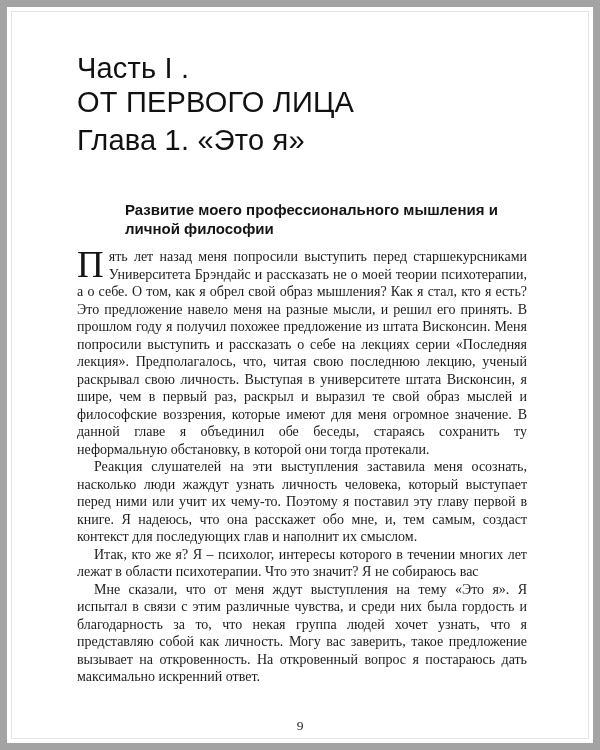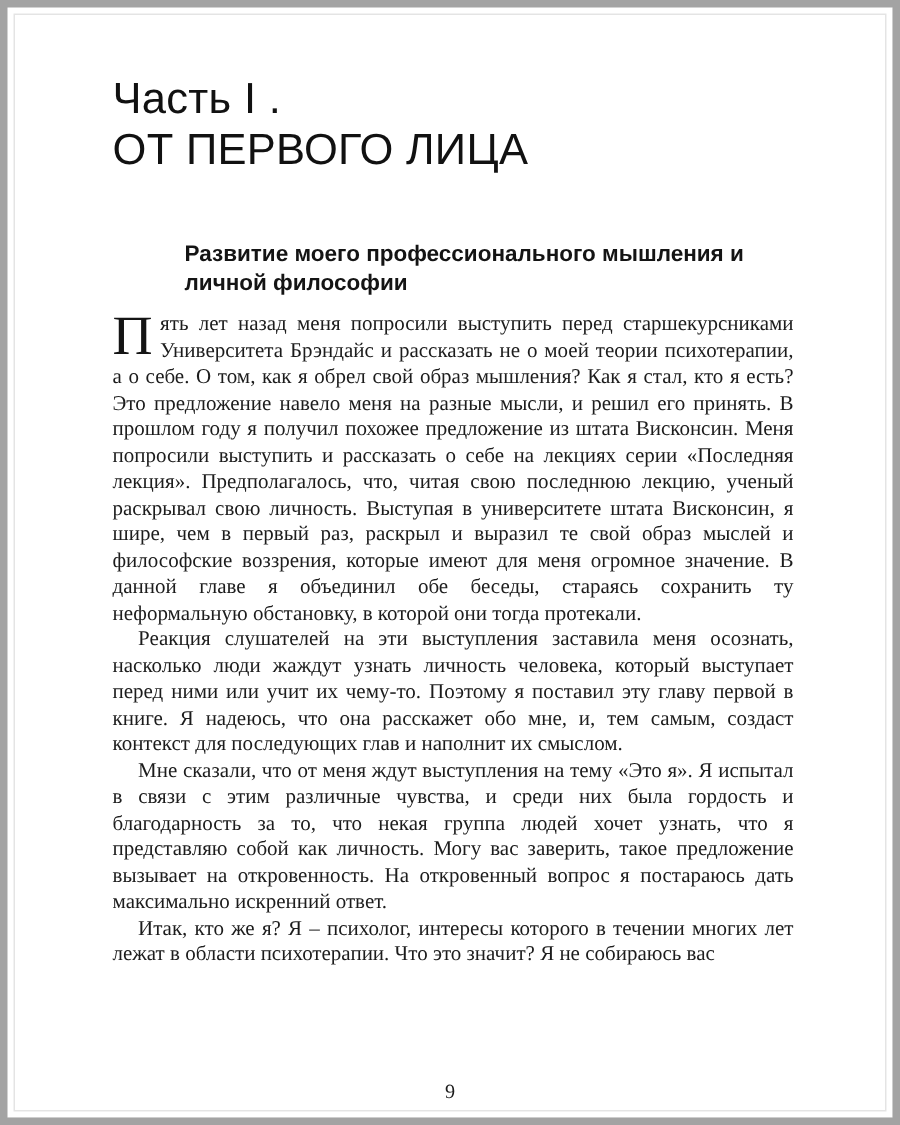--- a/index.html
+++ b/index.html
@@ -6,21 +6,21 @@
   html, body {
     background: #ffffff;
     font-family: "Liberation Serif", serif;
     color: #1c1c1c;
   }
   .sheet {
     width: 600px;
     height: 750px;
     position: relative;
     background: #ffffff;
-    border: 5px solid #a3a3a3;
+    border: 7px solid #a3a3a3;
     box-shadow: inset 0 0 0 4px #ffffff, inset 0 0 0 5px #e4e4e4;
     overflow: hidden;
   }
   .content {
     position: absolute;
     left: 70px;
     right: 66px;
     top: 44px;
   }
   .part-label, .part-title, .chapter-title {
@@ -82,28 +82,29 @@
 <body>
 
 <div class="sheet">
   <div class="content">
 
     <div class="part-label">Часть I .</div>
 
     <div class="part-title">ОТ ПЕРВОГО ЛИЦА</div>
 
 
+    <div class="chapter-title">Глава 1. «Это я»</div>
 
     <div class="section-heading">Развитие моего профессионального мышления и личной философии</div>
 
     <div class="body-text">
       <p class="first">
         <span class="dropcap">П</span><span>ять лет назад меня попросили выступить перед старшекурсниками Университета Брэндайс и рассказать не о моей теории психотерапии, а о себе. О том, как я обрел свой образ мышления? Как я стал, кто я есть? Это предложение навело меня на разные мысли, и решил его принять. В прошлом году я получил похожее предложение из штата Висконсин. Меня попросили выступить и рассказать о себе на лекциях серии «Последняя лекция». Предполагалось, что, читая свою последнюю лекцию, ученый раскрывал свою личность. Выступая в университете штата Висконсин, я шире, чем в первый раз, раскрыл и выразил те свой образ мыслей и философские воззрения, которые имеют для меня огромное значение. В данной главе я объединил обе беседы, стараясь сохранить ту неформальную обстановку, в которой они тогда протекали.</span>
       </p>
       <p>Реакция слушателей на эти выступления заставила меня осознать, насколько люди жаждут узнать личность человека, который выступает перед ними или учит их чему-то. Поэтому я поставил эту главу первой в книге. Я надеюсь, что она расскажет обо мне, и, тем самым, создаст контекст для последующих глав и наполнит их смыслом.</p>
+      <p>Итак, кто же я? Я – психолог, интересы которого в течении многих лет лежат в области психотерапии. Что это значит? Я не собираюсь вас</p>
       <p>Мне сказали, что от меня ждут выступления на тему «Это я». Я испытал в связи с этим различные чувства, и среди них была гордость и благодарность за то, что некая группа людей хочет узнать, что я представляю собой как личность. Могу вас заверить, такое предложение вызывает на откровенность. На откровенный вопрос я постараюсь дать максимально искренний ответ.</p>
-      <p>Итак, кто же я? Я – психолог, интересы которого в течении многих лет лежат в области психотерапии. Что это значит? Я не собираюсь вас</p>
     </div>
 
   </div>
 
   <div class="page-number">9</div>
 </div>
 
 </body></html>

